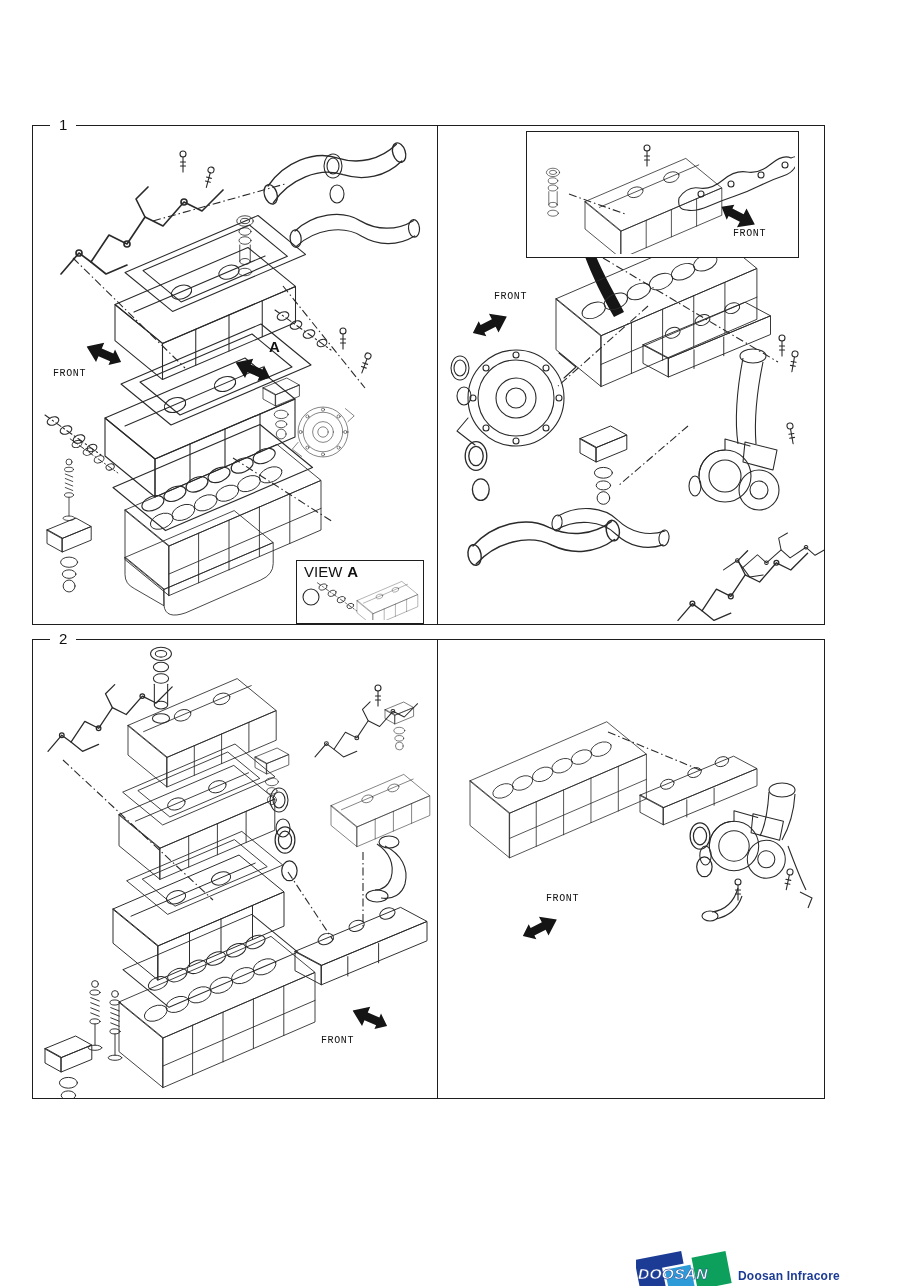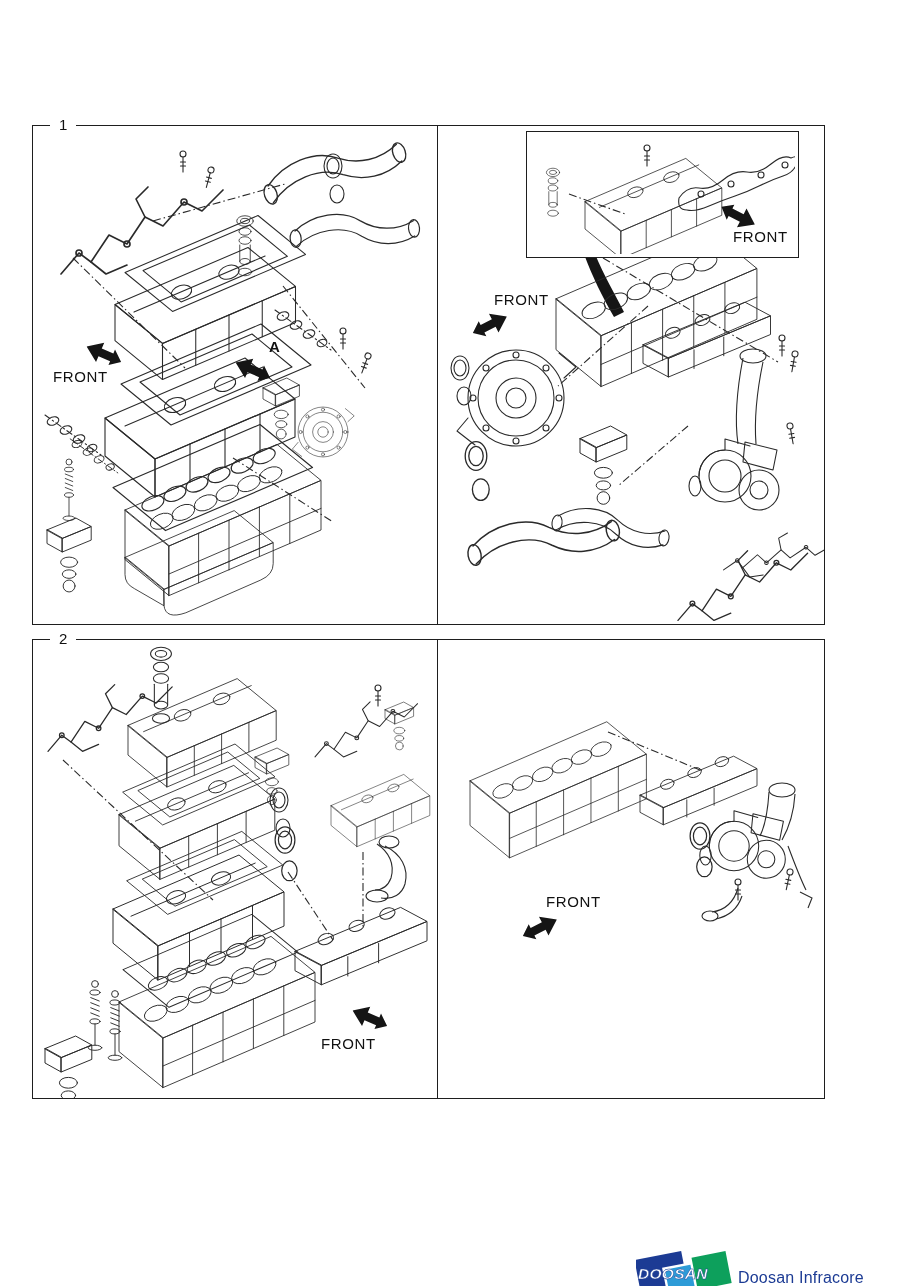--- a/index.html
+++ b/index.html
@@ -8,31 +8,31 @@
     font-family:"Liberation Sans",sans-serif;color:#151515;overflow:hidden;
   }
   .panel{position:absolute;border:1.6px solid #1e1e1e;background:#fff}
   .panel-num{
     position:absolute;top:-11px;left:17px;background:#fff;padding:0 9px;
     font-size:15px;line-height:20px;color:#111;
   }
   .vdivider{position:absolute;top:0;bottom:0;left:403.5px;width:1.6px;background:#1e1e1e}
   .sketch{position:absolute}
   .front-label{
-    position:absolute;font-size:15px;letter-spacing:.6px;color:#111;white-space:nowrap;
+    position:absolute;font-size:10px;letter-spacing:.6px;color:#111;white-space:nowrap;font-family:Liberation Mono, monospace;
   }
   .ref-label{position:absolute;font-size:15px;font-weight:bold;color:#111}
   .arrow{position:absolute;width:38px;height:28px;overflow:visible}
   .inset-box{position:absolute;border:1.6px solid #1e1e1e;background:#fff}
   .viewbox-label{position:absolute;top:2px;left:7px;font-size:15px;color:#111;white-space:nowrap}
   .viewbox-label .bold{font-weight:bold;margin-left:5px}
   .ld{stroke-dasharray:8 3 1.5 3}
   .logo{position:absolute;left:636px;top:1248px;width:210px;height:58px}
   .logo-company{
-    position:absolute;left:102px;top:21px;font-size:16px;font-weight:normal;
+    position:absolute;left:102px;top:21px;font-size:12px;font-weight:bold;
     color:#1c3b94;letter-spacing:.2px;white-space:nowrap;
   }
 </style>
 </head>
 <body>
 
 <svg id="defs" width="0" height="0" style="position:absolute" aria-hidden="true">
   <defs>
     <g id="slab" fill="none" stroke="#2a2a2a" stroke-width="1.1" stroke-linejoin="round" stroke-linecap="round">
       <polygon points="0,30 140,-30 190,11 50,71"></polygon>
@@ -267,20 +267,32 @@
 
   <div class="front-label" style="left:20px;top:242px">FRONT</div>
   <svg class="arrow" style="left:52px;top:214px;transform:rotate(203deg)">
     <use href="#arrow-front" width="38" height="28"></use>
   </svg>
   <div class="ref-label" style="left:236px;top:212px">A</div>
   <svg class="arrow" style="left:201px;top:230px;transform:rotate(203deg)">
     <use href="#arrow-front" width="38" height="28"></use>
   </svg>
 
+  <div class="inset-box" style="left:263px;top:434px;width:126px;height:62px">
+    <div class="viewbox-label">
+      <span>VIEW</span><span class="bold">A</span>
+    </div>
+    <svg class="sketch" style="left:0;top:0" width="123" height="59">
+      <g fill="none" stroke="#2a2a2a" stroke-width="1.1">
+          <circle cx="14" cy="36" r="8"></circle>
+        </g>
+      <use href="#wchain" transform="translate(26,26) scale(0.7)"></use>
+      <use href="#box3d" transform="translate(60,30) scale(0.32)"></use>
+    </svg>
+  </div>
 
   <div class="front-label" style="left:461px;top:165px">FRONT</div>
   <svg class="arrow" style="left:438px;top:185px;transform:rotate(-27deg)">
     <use href="#arrow-front" width="38" height="28"></use>
   </svg>
 </div>
 
 <div class="panel" style="left:32px;top:639px;width:791px;height:458px">
   <div class="panel-num">2</div>
   <div class="vdivider"></div>

